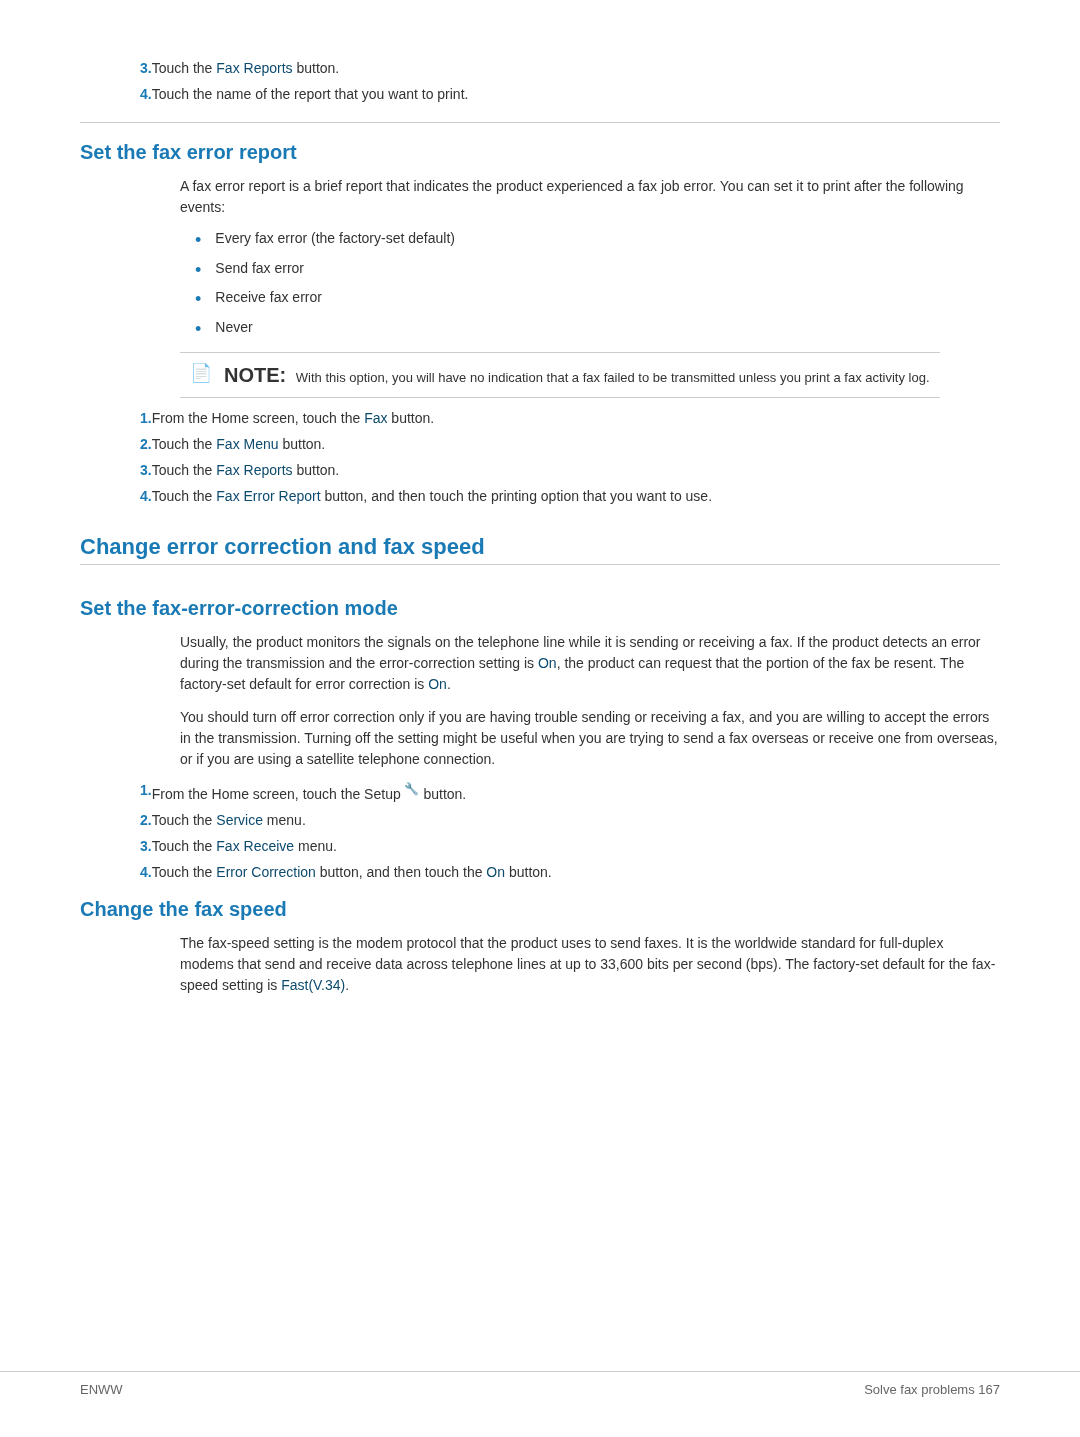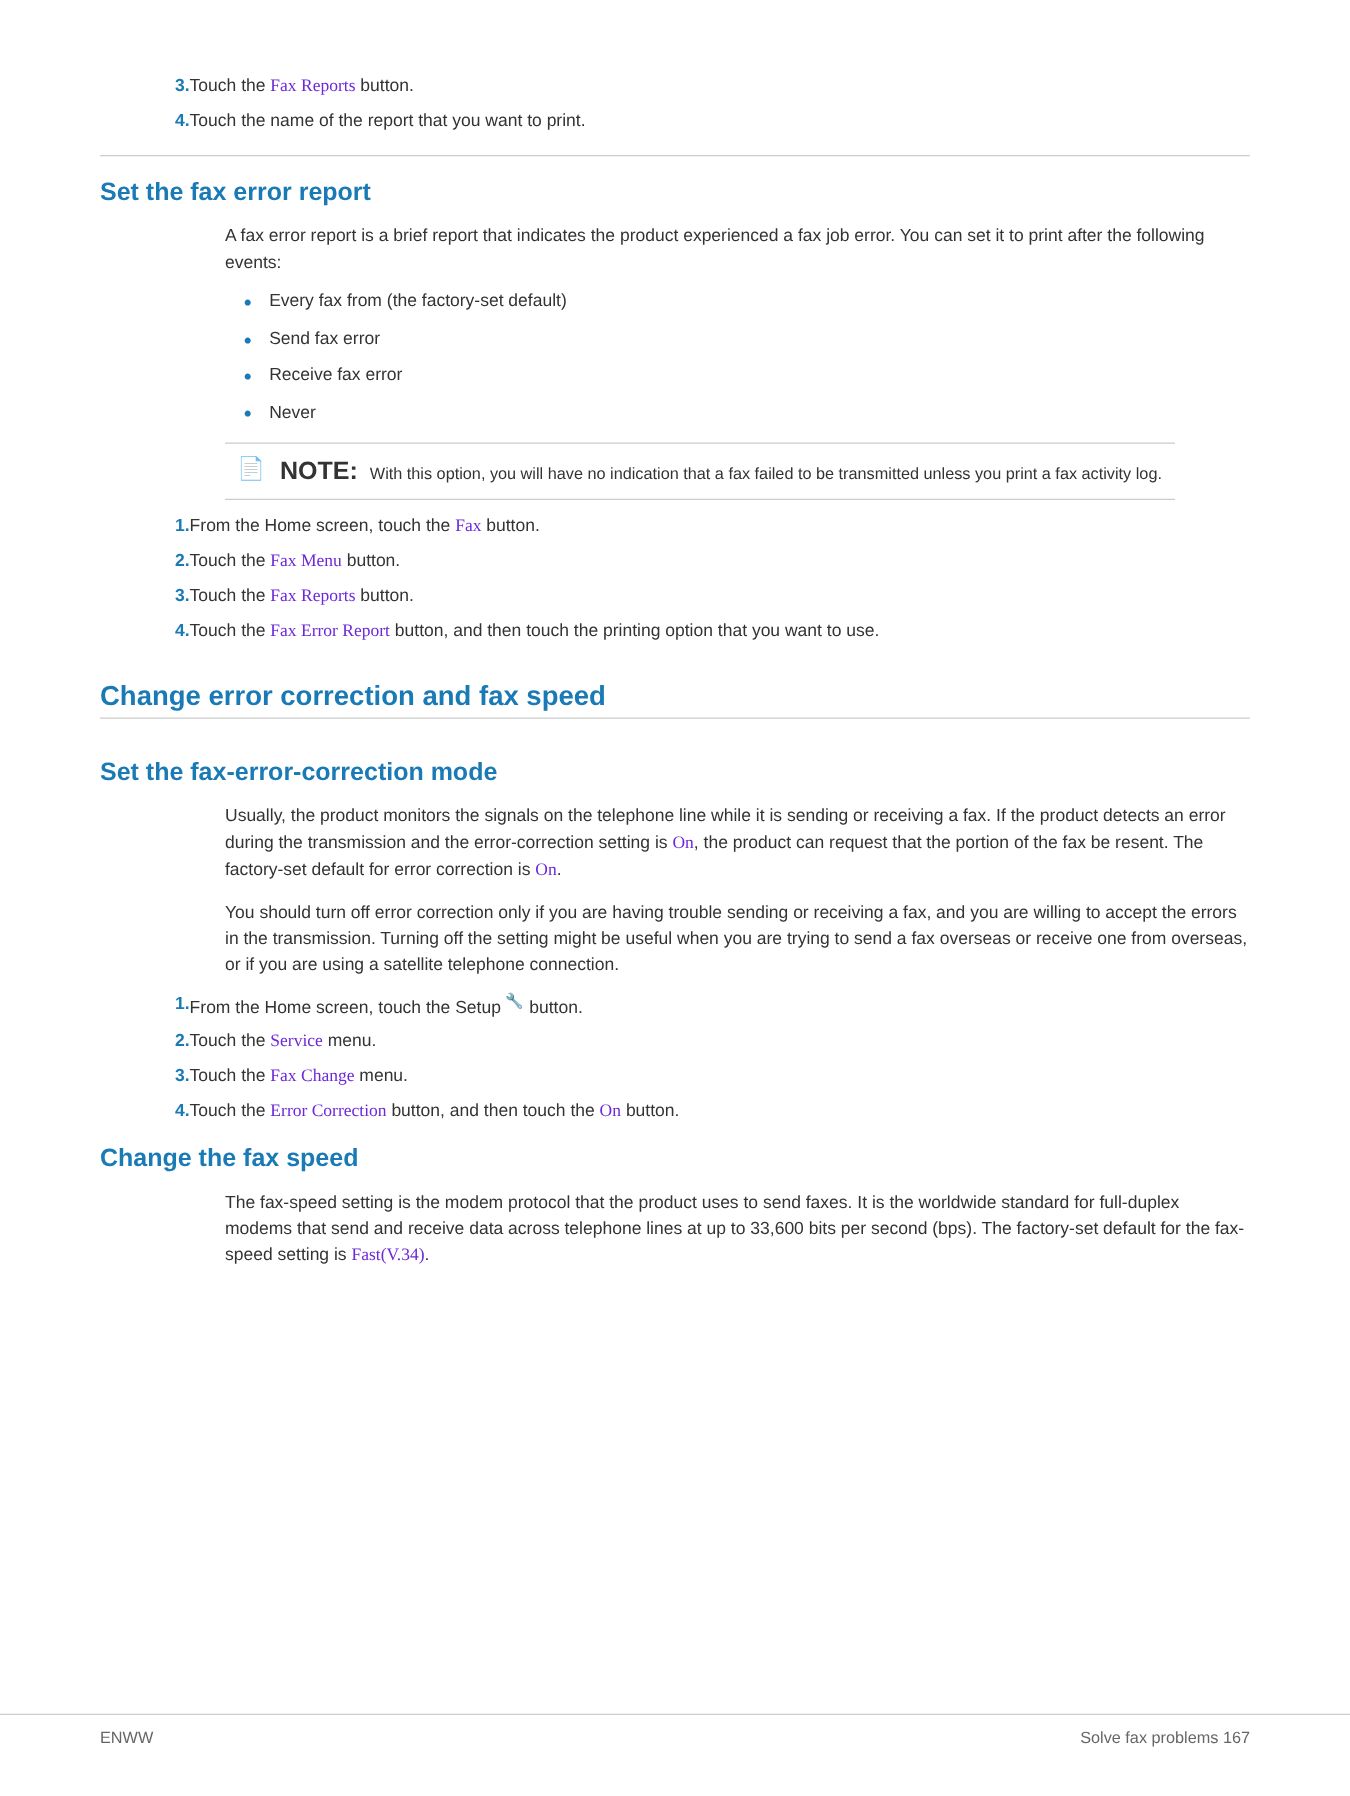--- a/index.html
+++ b/index.html
@@ -15,23 +15,22 @@
     }
 
     .page {
       width: 1080px;
       min-height: 1437px;
       padding: 60px 80px 80px 80px;
       position: relative;
     }
 
     .blue-link {
-      color: #6d28d9;
+      color: #0c4a6e;
       text-decoration: none;
-      font-family: Liberation Serif, serif;
     }
 
     .numbered-item {
       display: flex;
       margin-bottom: 10px;
       align-items: flex-start;
     }
 
     .numbered-item .num {
       color: #1a7ab5;
@@ -160,21 +159,21 @@
 
   <hr class="divider-line">
 
   <div class="section-heading-blue">Set the fax error report</div>
 
   <p class="body-text">A fax error report is a brief report that indicates the product experienced a fax job error. You can set it to print after the following events:</p>
 
   <div class="bullet-list">
     <div class="bullet-item">
       <span class="bullet-dot">•</span>
-      <span>Every fax from (the factory-set default)</span>
+      <span>Every fax error (the factory-set default)</span>
     </div>
     <div class="bullet-item">
       <span class="bullet-dot">•</span>
       <span>Send fax error</span>
     </div>
     <div class="bullet-item">
       <span class="bullet-dot">•</span>
       <span>Receive fax error</span>
     </div>
     <div class="bullet-item">
@@ -241,21 +240,21 @@
   <div class="numbered-item">
     <span class="num">2.</span>
     <span class="content">
       Touch the <span class="blue-link">Service</span> menu.
     </span>
   </div>
 
   <div class="numbered-item">
     <span class="num">3.</span>
     <span class="content">
-      Touch the <span class="blue-link">Fax Change</span> menu.
+      Touch the <span class="blue-link">Fax Receive</span> menu.
     </span>
   </div>
 
   <div class="numbered-item">
     <span class="num">4.</span>
     <span class="content">
       Touch the <span class="blue-link">Error Correction</span> button, and then touch the <span class="blue-link">On</span> button.
     </span>
   </div>
 

